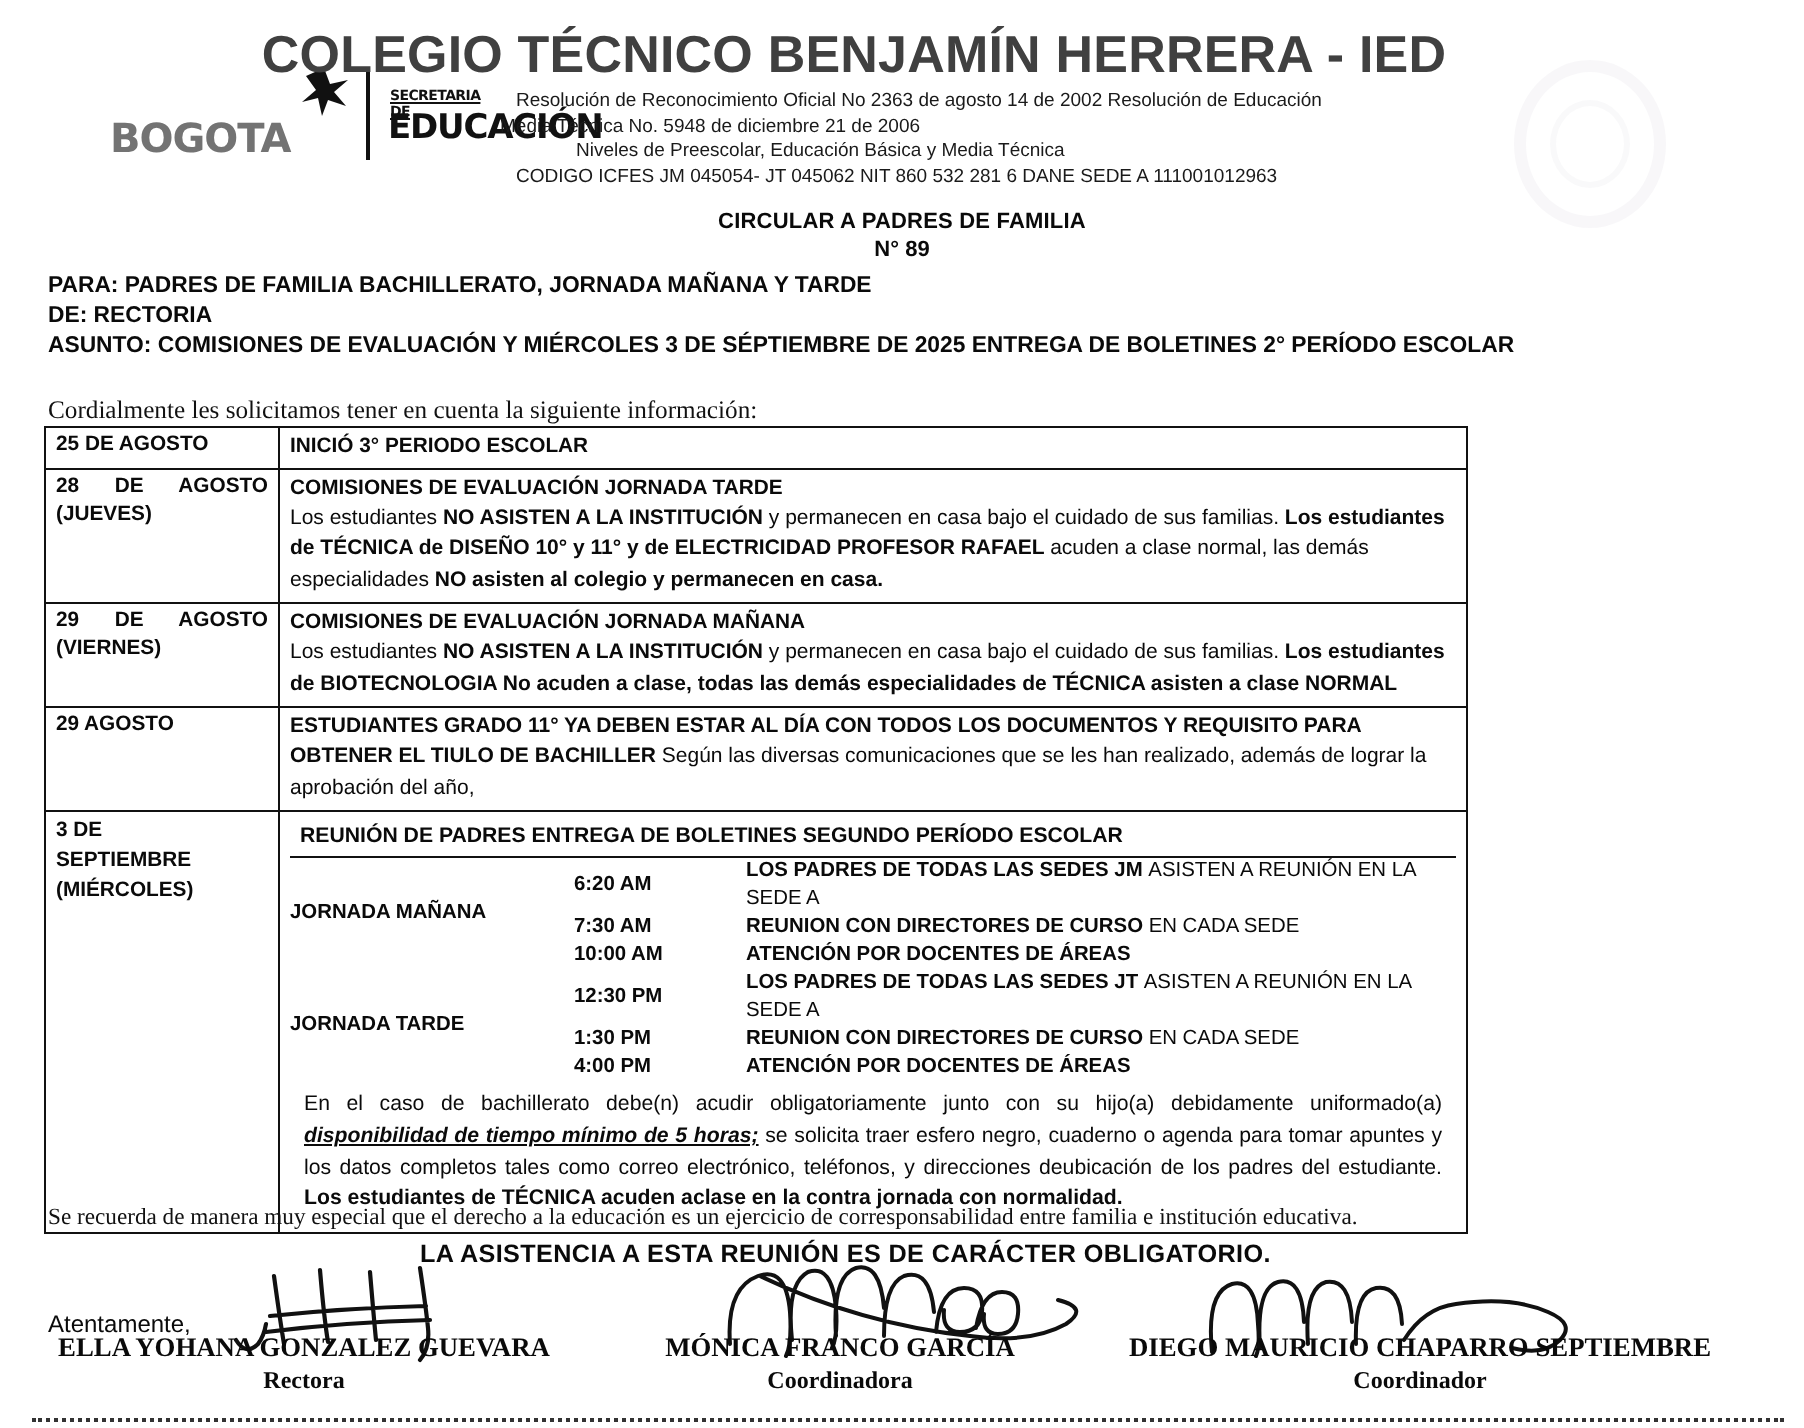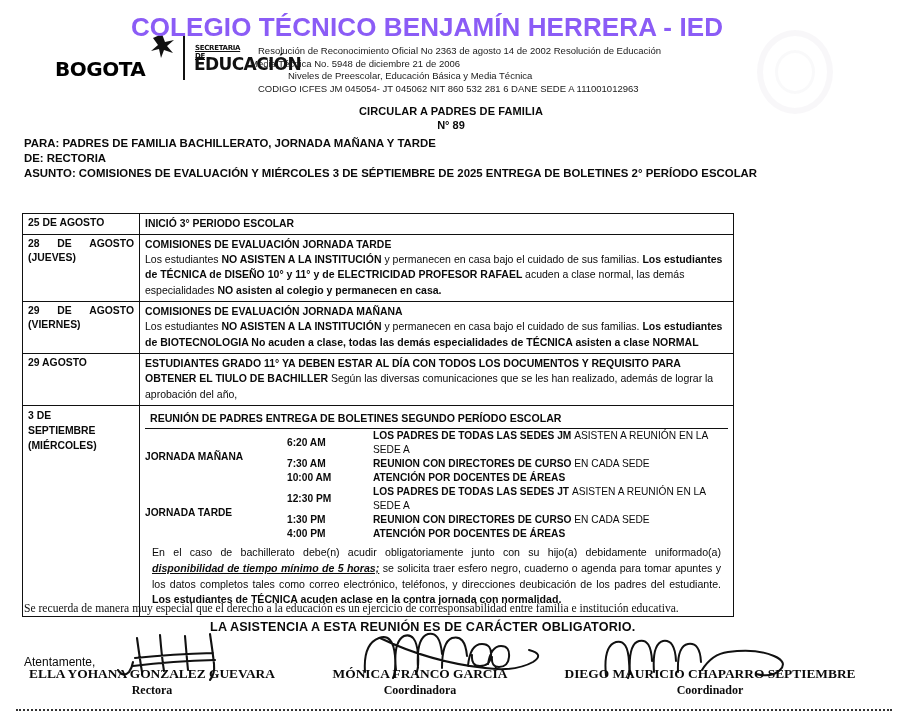--- a/index.html
+++ b/index.html
@@ -54,21 +54,21 @@
     height: 55px;
   }
   .logo-bogota {
     position: absolute;
     left: 0px;
     top: 24px;
     font-family: "DejaVu Sans", sans-serif;
     font-weight: bold;
     font-size: 20px;
     letter-spacing: -0.5px;
-    color: #000000;
+    color: #737373;
   }
   .logo-star {
     position: absolute;
     left: 94px;
     top: 0px;
     width: 26px;
     height: 26px;
     color: #111;
     font-size: 26px;
     line-height: 26px;
@@ -105,21 +105,21 @@
   .school-title {
     position: absolute;
     left: 0;
     top: 12px;
     width: 854px;
     text-align: center;
     font-family: "Liberation Sans", sans-serif;
     font-weight: bold;
     font-size: 26px;
     letter-spacing: 0.1px;
-    color: #8b5cf6;
+    color: #404040;
   }
   .subhead {
     position: absolute;
     left: 250px;
     top: 45px;
     width: 520px;
     font-family: "Liberation Sans", sans-serif;
     font-size: 9.5px;
     line-height: 12.6px;
     color: #1a1a1a;
@@ -345,20 +345,21 @@
       <span class="lbl">PARA:</span><span class="val"> PADRES DE FAMILIA BACHILLERATO, JORNADA MAÑANA Y TARDE</span>
     </div>
     <div class="meta-row">
       <span class="lbl">DE:</span><span class="val"> RECTORIA</span>
     </div>
     <div class="meta-row">
       <span class="lbl">ASUNTO:</span><span class="val"> COMISIONES DE EVALUACIÓN Y MIÉRCOLES 3 DE SÉPTIEMBRE DE 2025 ENTREGA DE BOLETINES 2° PERÍODO ESCOLAR</span>
     </div>
   </div>
 
+  <div class="cordial">Cordialmente les solicitamos tener en cuenta la siguiente información:</div>
 
   <table class="tbl">
     <tbody>
 
       <tr>
         <td class="col-date c-date">
           <span>25 DE AGOSTO</span>
         </td>
         <td>
           <span class="head-line">INICIÓ 3° PERIODO ESCOLAR</span>

